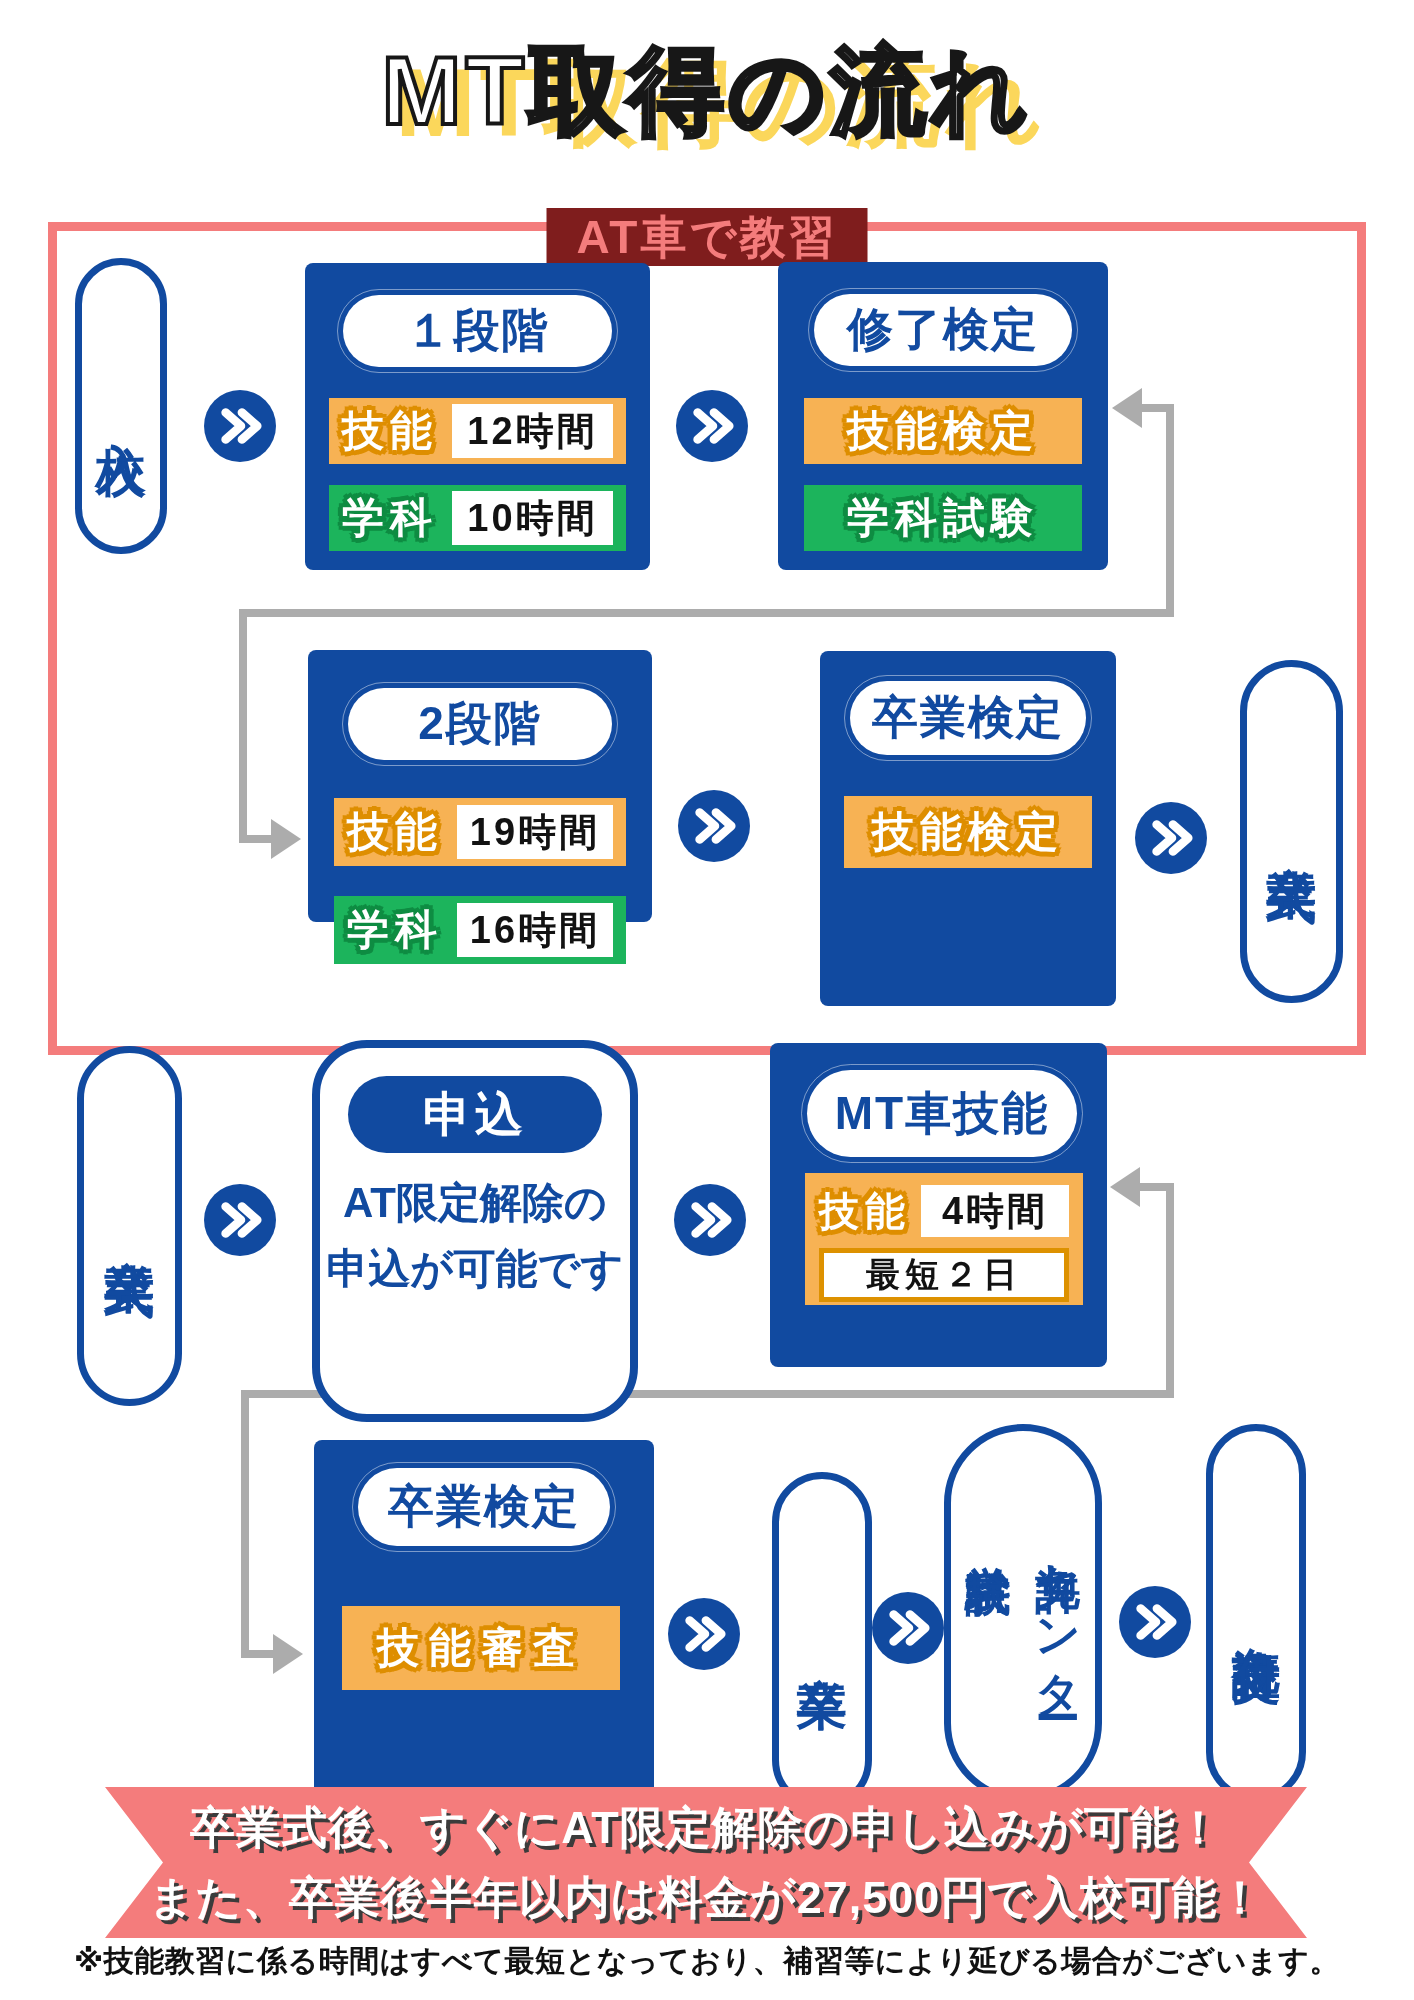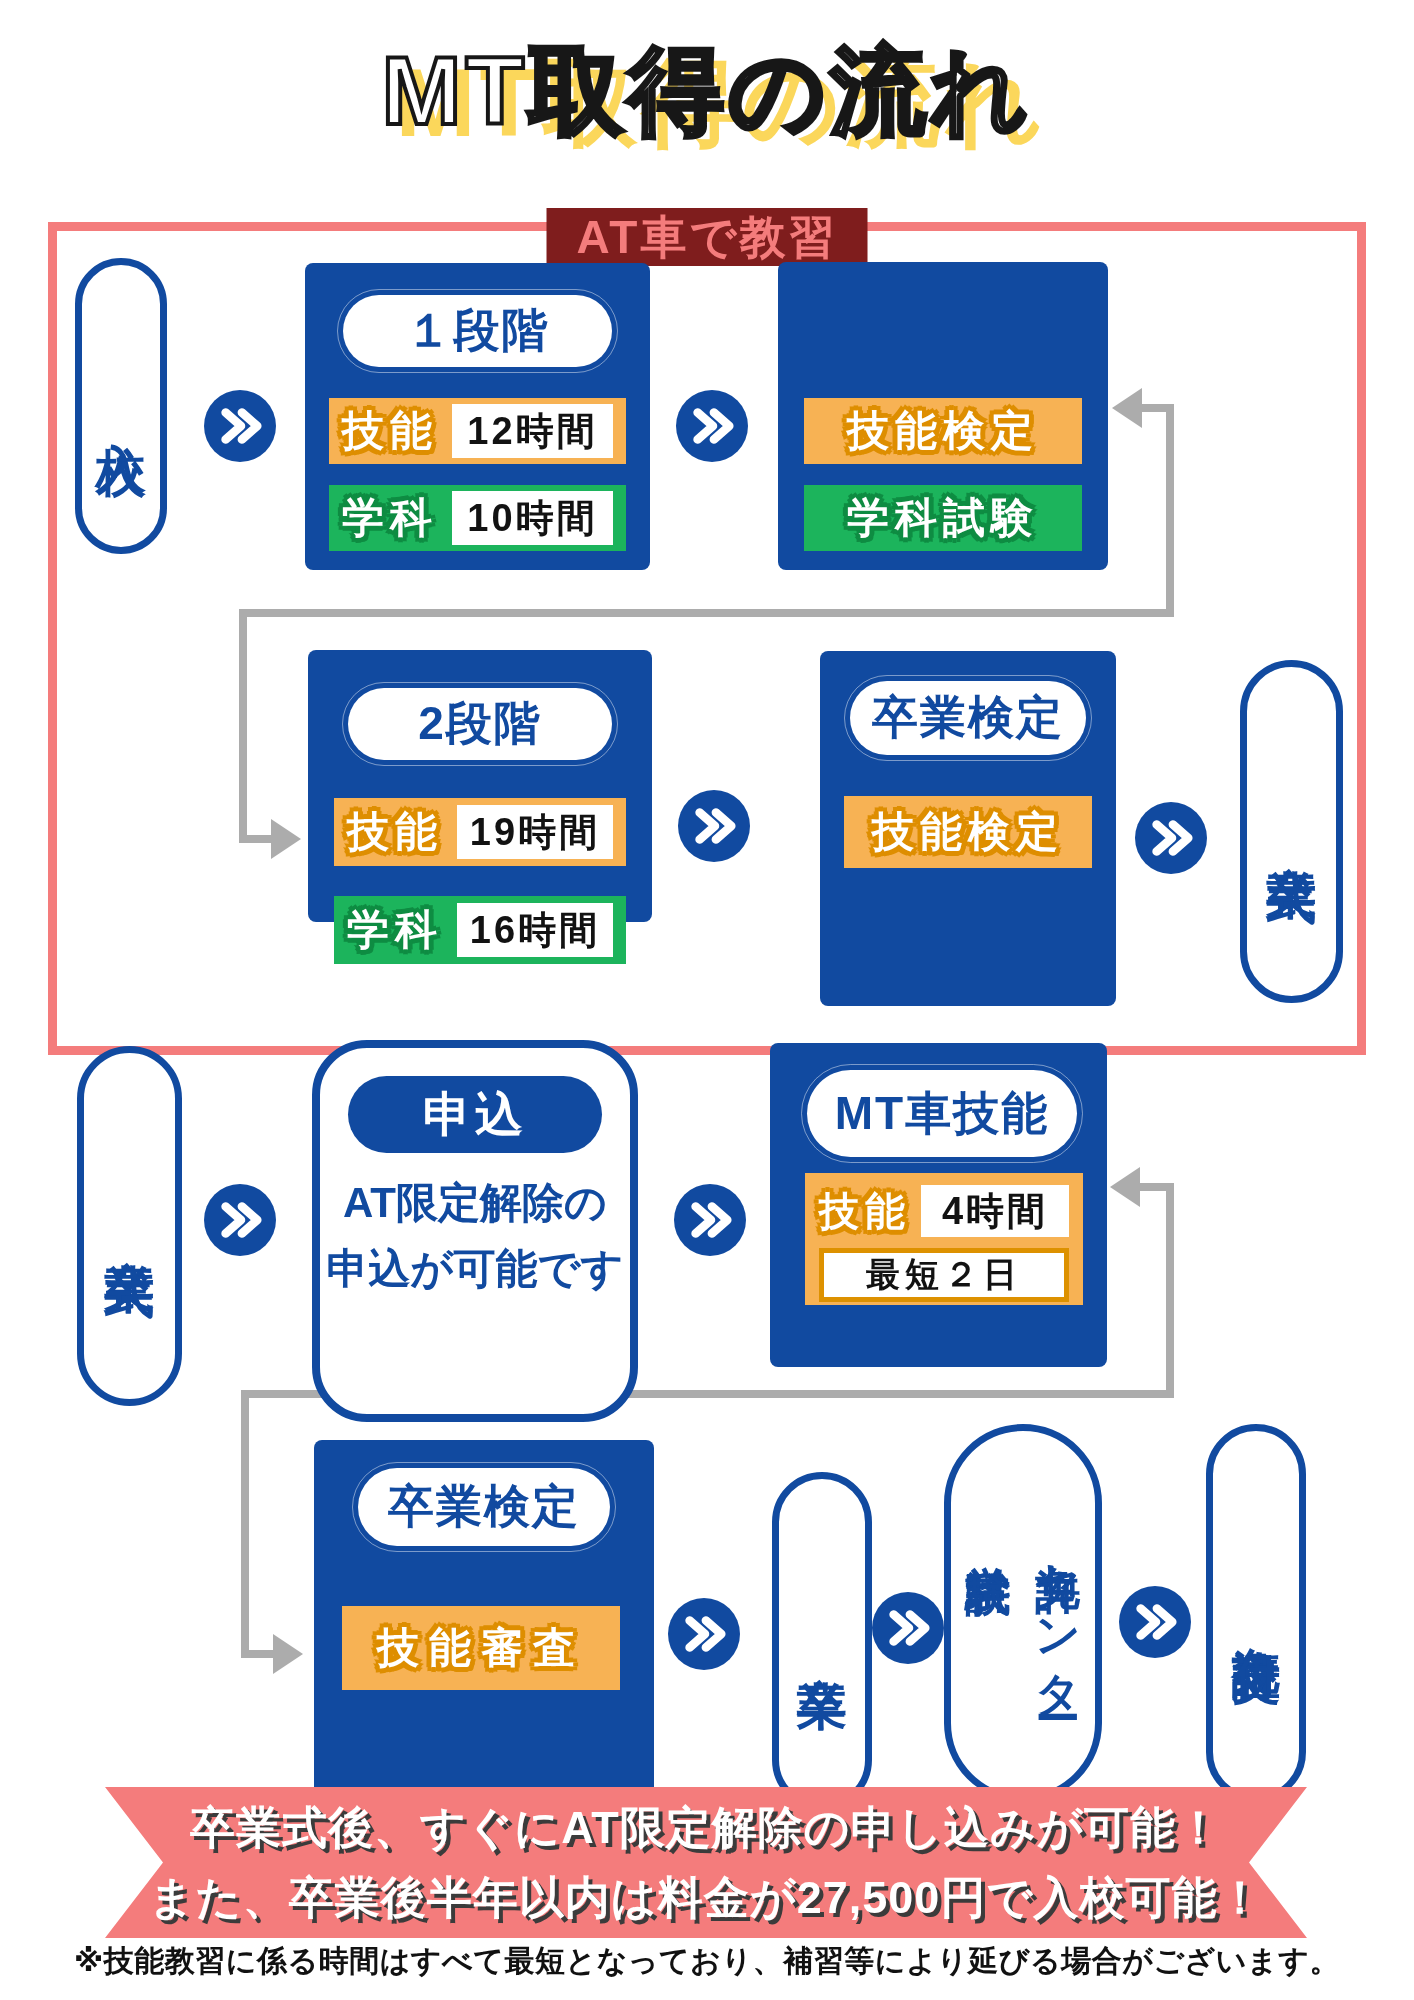--- a/index.html
+++ b/index.html
@@ -123,20 +123,21 @@
   </div>
 
   <div class="acir" style="left:676px;top:390px;">
     <svg viewBox="0 0 48 48">
       <polyline points="9,10 25,24 9,38" fill="none" stroke="#fff" stroke-width="9" stroke-linecap="round" stroke-linejoin="round"></polyline>
       <polyline points="26,10 42,24 26,38" fill="none" stroke="#fff" stroke-width="9" stroke-linecap="round" stroke-linejoin="round"></polyline>
     </svg>
   </div>
 
   <div class="card" style="left:778px;top:262px;width:330px;height:308px;">
+    <div class="chead" style="left:36px;right:36px;top:32px;height:72px;">修了検定</div>
     <div class="bar skill center" style="left:26px;right:26px;top:136px;height:66px;">
       <span class="blabel ol-o">技能検定</span>
     </div>
     <div class="bar acad center" style="left:26px;right:26px;top:223px;height:66px;">
       <span class="blabel ol-g">学科試験</span>
     </div>
   </div>
 
   <div class="card" style="left:308px;top:650px;width:344px;height:272px;">
     <div class="chead" style="left:40px;right:40px;top:38px;height:72px;">2段階</div>

